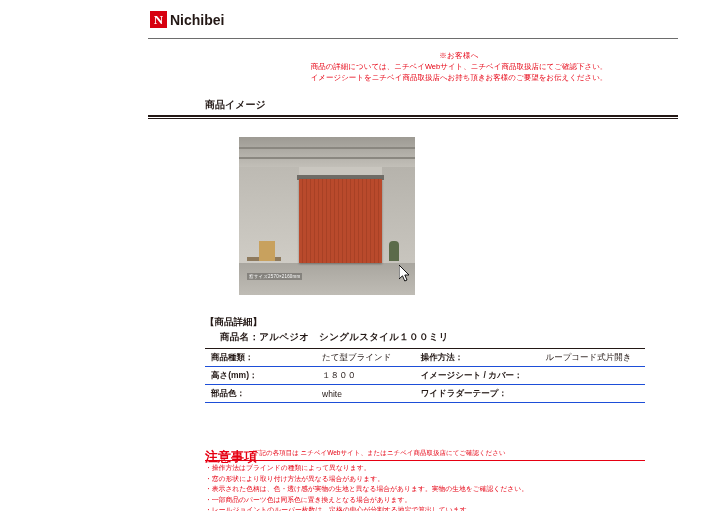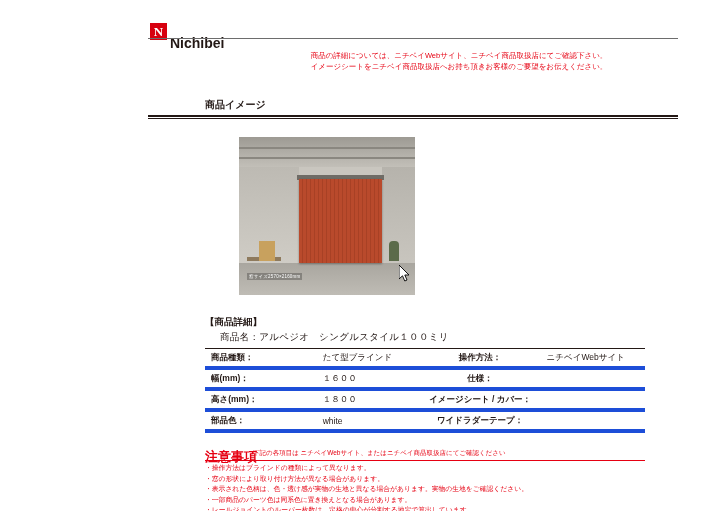--- a/index.html
+++ b/index.html
@@ -48,21 +48,20 @@
     line-height: 17px;
     text-align: center;
     font-family: "Liberation Serif", serif;
     margin-right: 3px;
   }
   .logo-text {
     font-size: 14px;
     font-weight: bold;
     letter-spacing: 0px;
     color: #231815;
-    margin-top: 24px;
   }
   .header-title {
     position: absolute;
     left: 242px;
     top: 12px;
     font-size: 13px;
     font-weight: bold;
     letter-spacing: 0.5px;
     color: #231815;
   }
@@ -187,44 +186,44 @@
     left: 205px;
     top: 316px;
     font-size: 9.5px;
     font-weight: bold;
   }
   .detail-name-row {
     position: absolute;
     left: 220px;
     top: 331px;
     font-size: 9.5px;
-    font-weight: normal;
+    font-weight: bold;
     letter-spacing: 0.3px;
   }
 
   
   .spec {
     position: absolute;
     left: 205px;
     top: 348px;
     width: 440px;
     border-collapse: collapse;
     font-size: 8.5px;
   }
   .spec td {
     padding: 2px 2px 2px 2px;
-    border-bottom: 4px solid #1d4ed8;
+    border-bottom: 1px solid #1d4ed8;
     height: 13px;
     vertical-align: middle;
     white-space: nowrap;
   }
   .spec tr.top td { border-top: 1px solid #231815; }
   .spec td.lbl { width: 120px; font-weight: bold; padding-left: 6px; }
   .spec td.val { width: 100px; margin-top: 24px; }
-  .spec td.lbl2 { width: 120px; font-weight: bold; text-align: center; padding-right: 6px;}
+  .spec td.lbl2 { width: 120px; font-weight: bold; text-align: left; padding-right: 6px;}
   .spec td.val2 { width: 100px; }
   .swatch {
     display:inline-block;
     width: 26px;
     height: 8px;
     background: #a8432a;
     vertical-align: middle;
     margin-right: 4px;
   }
 
@@ -269,20 +268,21 @@
 
 <div class="header">
   <div class="logo-wrap">
     <div class="logo-mark">N</div>
     <div class="logo-text">Nichibei</div>
   </div>
   <div class="header-rule"></div>
 </div>
 
 <div class="notice">
+  <div class="n-title">※お客様へ</div>
   <div>商品の詳細については、ニチベイWebサイト、ニチベイ商品取扱店にてご確認下さい。</div>
   <div>イメージシートをニチベイ商品取扱店へお持ち頂きお客様のご要望をお伝えください。</div>
 </div>
 
 <div class="section-bar" id="section-image">
   <div class="label">商品イメージ</div>
   <div class="line-thick"></div>
   <div class="line-thin"></div>
 </div>
 
@@ -311,27 +311,21 @@
 <div class="detail-name-row">
   <span>商品名：</span><span>アルペジオ　シングルスタイル１００ミリ</span>
 </div>
 
 <table class="spec">
   <tbody>
       <tr class="top">
     <td class="lbl">商品種類：</td>
     <td class="val">たて型ブラインド</td>
     <td class="lbl2">操作方法：</td>
-    <td class="val2">ニチベイWebサイト</td>
-  </tr>
-  <tr>
-    <td class="lbl">幅(mm)：</td>
-    <td class="val">１６００</td>
-    <td class="lbl2">仕様：</td>
-    <td class="val2"></td>
+    <td class="val2">ループコード式片開き</td>
   </tr>
   <tr>
     <td class="lbl">高さ(mm)：</td>
     <td class="val">１８００</td>
     <td class="lbl2">イメージシート / カバー：</td>
     <td class="val2"></td>
   </tr>
   <tr>
     <td class="lbl">部品色：</td>
     <td class="val">white</td>

